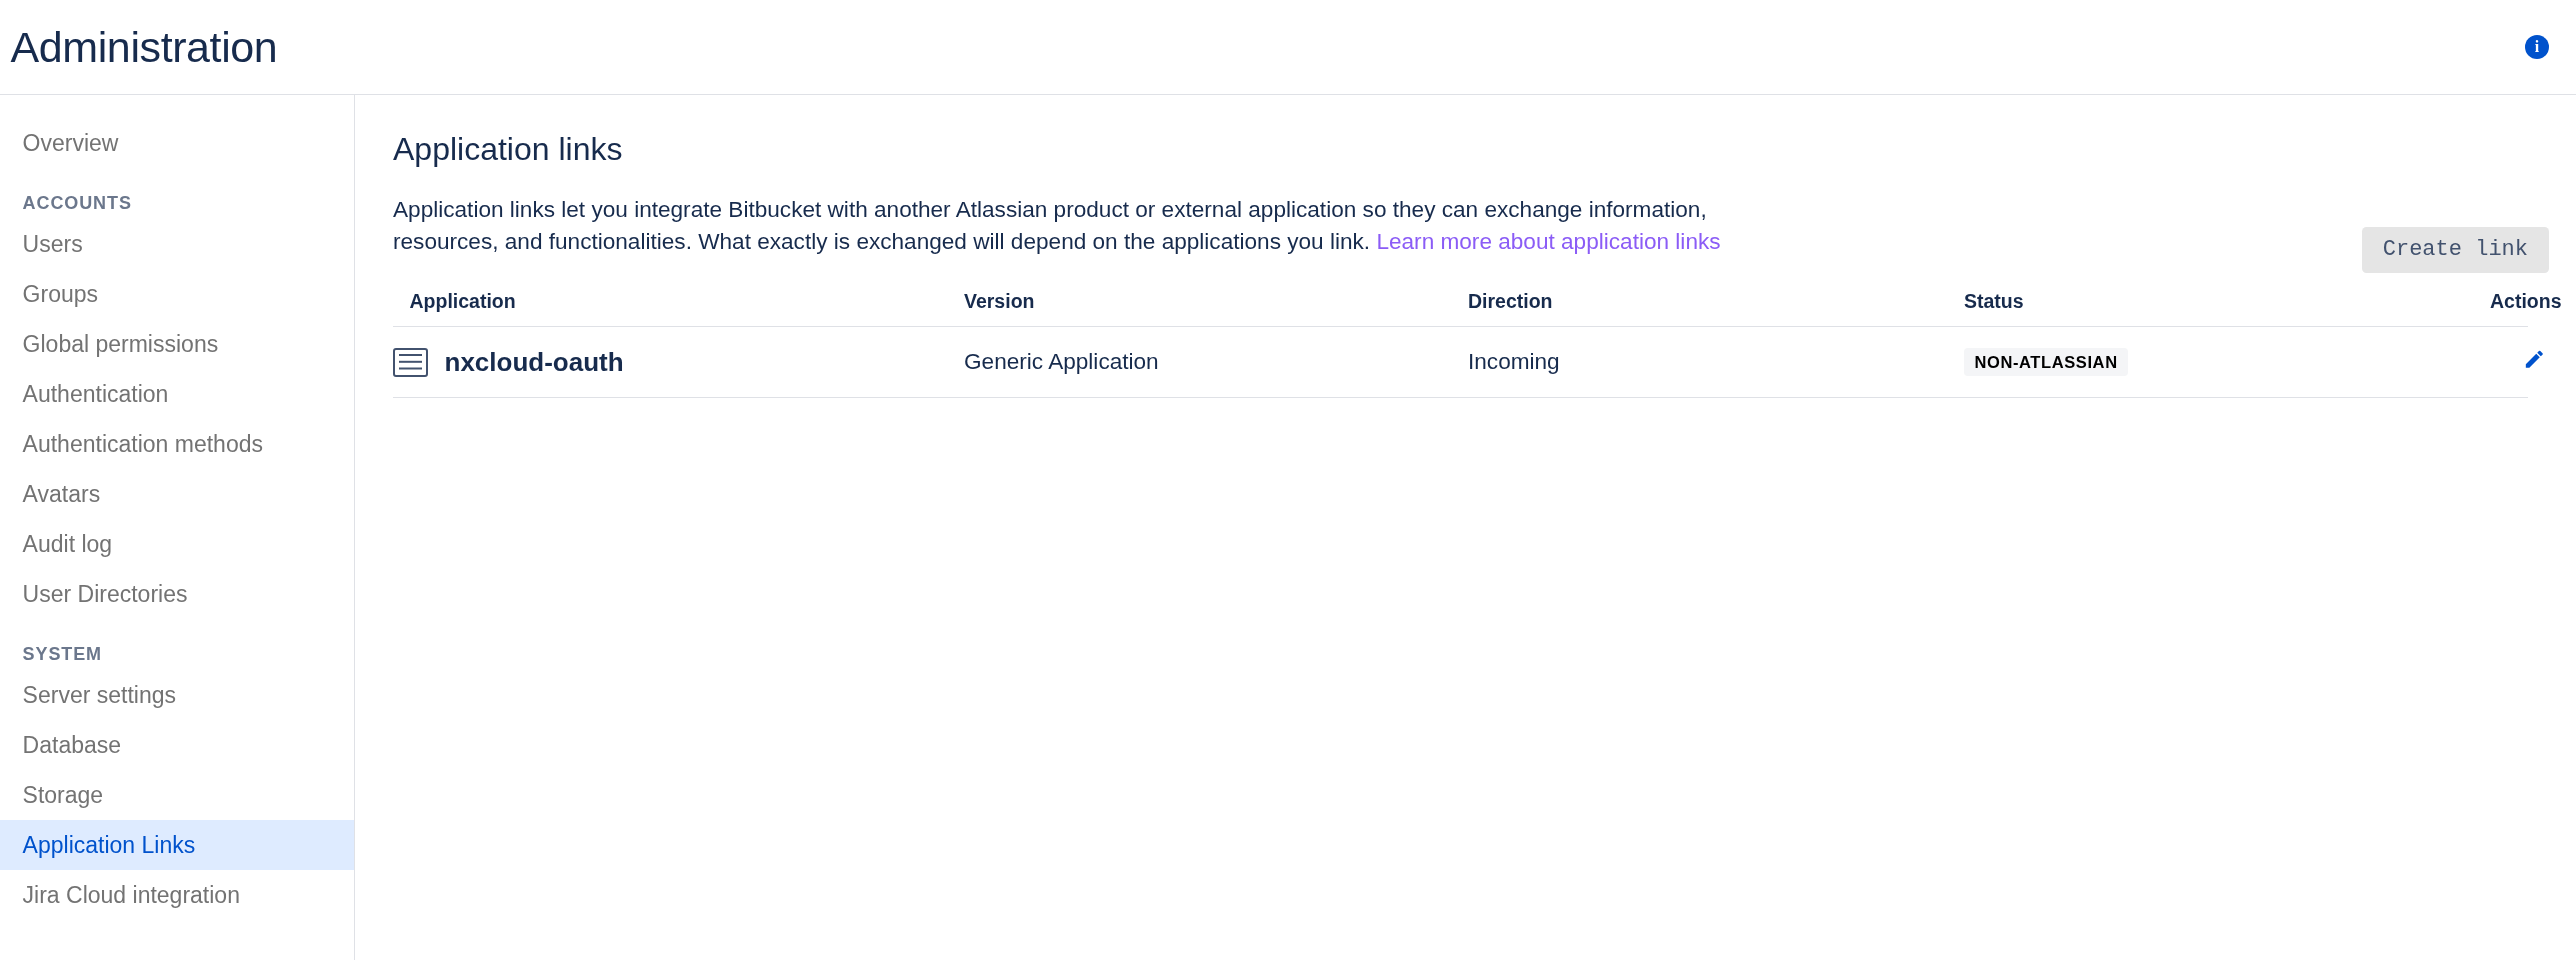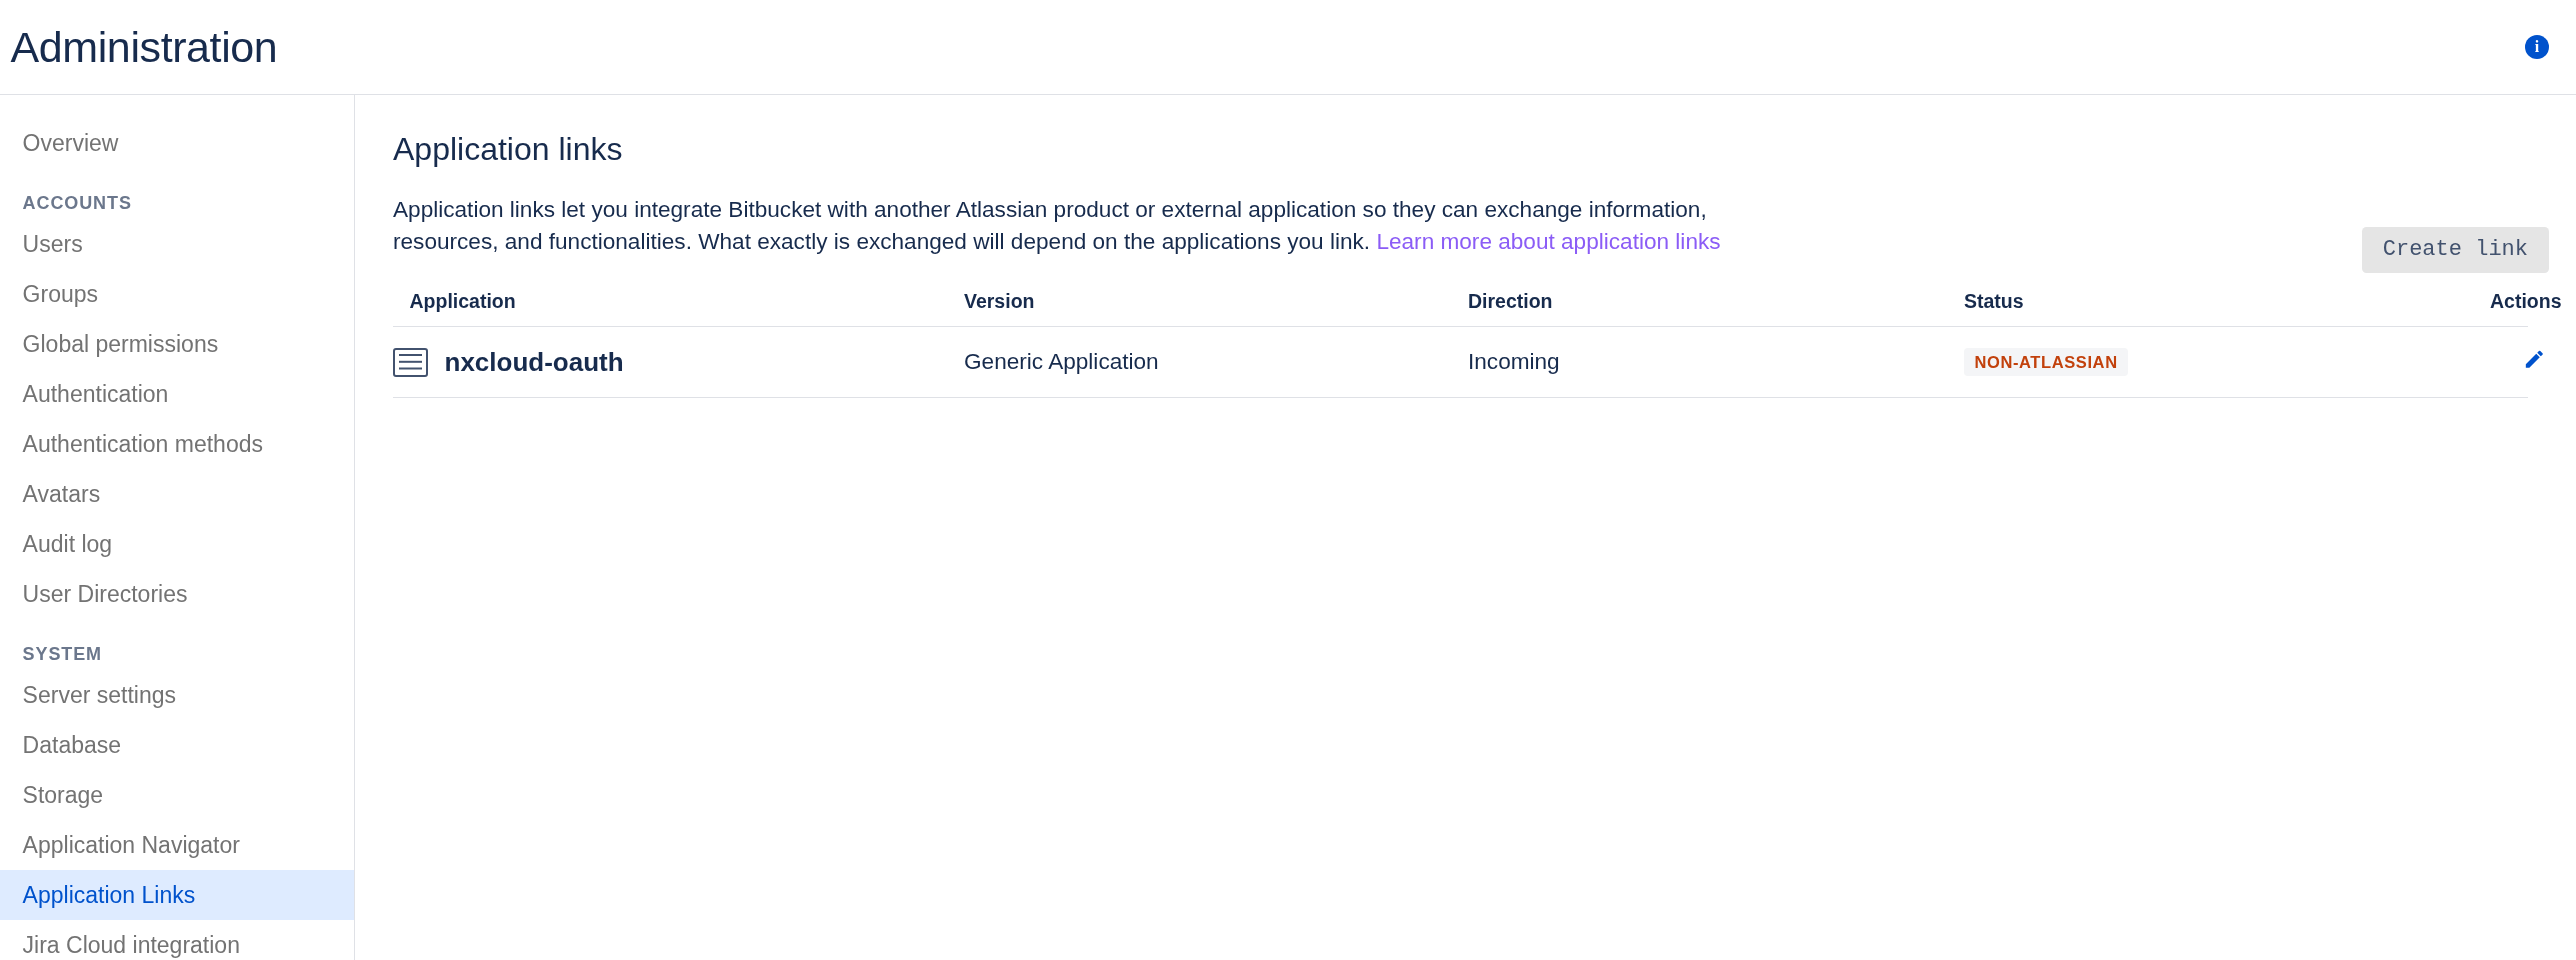--- a/index.html
+++ b/index.html
@@ -174,21 +174,21 @@
     background: #42526e;
     box-shadow: 0 6.8px 0 #42526e, 0 13.5px 0 #42526e;
   }
   .app-name { font-weight: bold; font-size: 26px; }
 
   .status-badge {
     display: inline-block;
     font-size: 16.5px;
     font-weight: bold;
     letter-spacing: 0.6px;
-    color: #c2410c;
+    color: #000000;
     background: #f4f5f7;
     border-radius: 3.8px;
     padding: 6px 10.5px;
     line-height: 1;
   }
 
   td.cell-actions {
     text-align: right;
     padding-right: 22.6px;
     white-space: nowrap;
@@ -221,21 +221,20 @@
     <div class="side-item">Authentication</div>
     <div class="side-item">Authentication methods</div>
     <div class="side-item">Avatars</div>
     <div class="side-item">Audit log</div>
     <div class="side-item">User Directories</div>
 
     <div class="side-group-label">SYSTEM</div>
     <div class="side-item">Server settings</div>
     <div class="side-item">Database</div>
     <div class="side-item">Storage</div>
-    <div class="side-item">Application Navigator</div>
     <div class="side-item selected">Application Links</div>
     <div class="side-item">Jira Cloud integration</div>
   </nav>
 
   <main class="main">
     <h1 class="page-title">Application links</h1>
 
     <button class="create-btn">Create link</button>
 
     <p class="intro">

